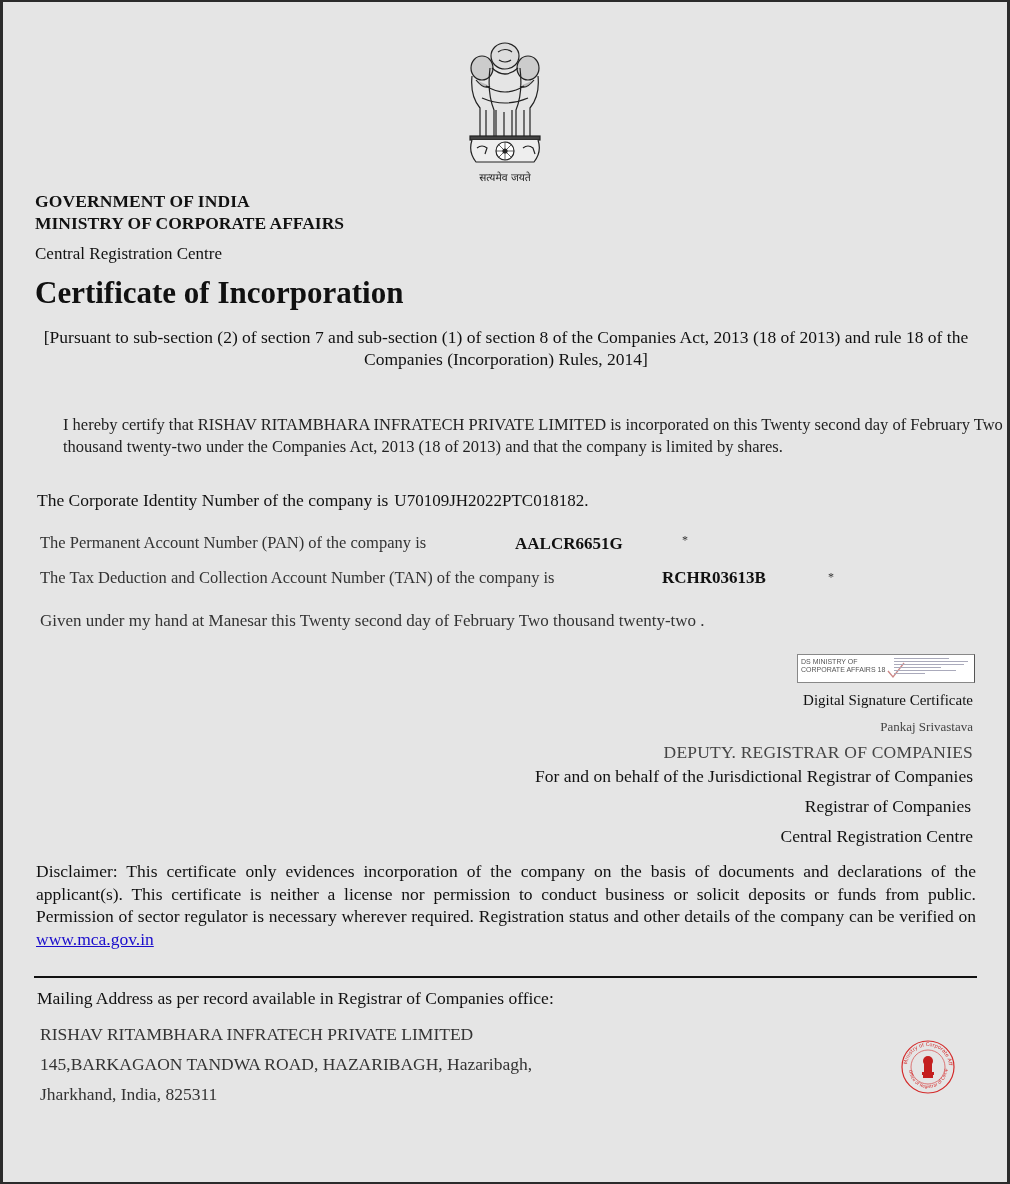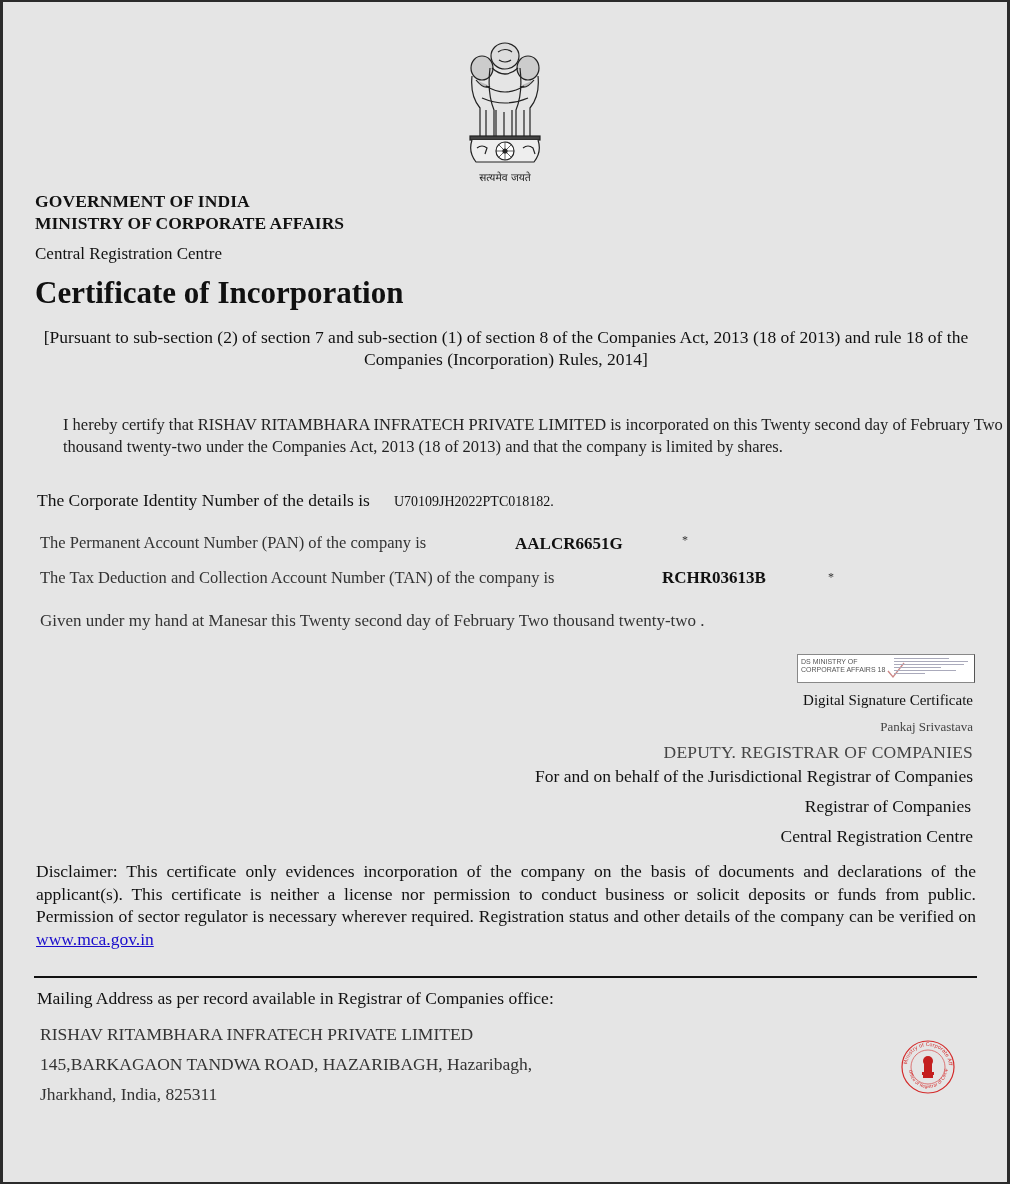--- a/index.html
+++ b/index.html
@@ -11,21 +11,21 @@
 
     .emblem { position: absolute; left: 459px; top: 36px; width: 86px; height: 148px; }
     .header1 { top: 189px; font-size: 17.5px; font-weight: bold; letter-spacing: 0.1px; }
     .header2 { top: 211px; font-size: 17.5px; font-weight: bold; }
     .crc { top: 242px; font-size: 17px; }
     .title { top: 273px; font-size: 31px; font-weight: bold; }
     .pursuant { top: 324px; font-size: 17.5px; line-height: 22px; white-space: normal; left: 30px; right: 28px; text-align: center; }
 
     .certify { left: 36px; top: 412px; width: 945px; font-size: 16.5px; line-height: 22px; white-space: normal; color: #222; font-stretch: condensed; margin-left: 24px; }
     .cin-line { left: 34px; top: 488px; font-size: 17.5px; }
-    .cin-val { margin-left: 24px; font-size: 14px; }
+    .cin-val { margin-left: 6px; font-size: 17px; }
     .pan-line { left: 37px; top: 531px; font-size: 16.5px; color: #333; }
     .pan-val { left: 512px; top: 532px; font-size: 17px; font-weight: bold; color: #111; }
     .pan-star { left: 679px; top: 531px; font-size: 12px; color: #333; }
     .tan-line { left: 37px; top: 566px; font-size: 16.5px; color: #333; }
     .tan-val { left: 659px; top: 566px; font-size: 17px; font-weight: bold; color: #111; }
     .tan-star { left: 825px; top: 568px; font-size: 12px; color: #333; }
     .given { left: 37px; top: 609px; font-size: 17px; color: #333; }
 
     .sigbox { position: absolute; left: 794px; top: 652px; width: 176px; height: 27px; border: 1px solid #888; border-right-color: #555; background: #fff; overflow: hidden; filter: blur(0.4px); }
     .sigbox .sigtext { position: absolute; left: 3px; top: 3px; font-family: "Liberation Sans", "DejaVu Sans", sans-serif; font-size: 7px; line-height: 8px; color: #555; white-space: pre; }
@@ -90,21 +90,21 @@
 
   <div class="abs center header1">GOVERNMENT OF INDIA</div>
   <div class="abs center header2">MINISTRY OF CORPORATE AFFAIRS</div>
   <div class="abs center crc">Central Registration Centre</div>
   <div class="abs center title">Certificate of Incorporation</div>
   <div class="abs pursuant">[Pursuant to sub-section (2) of section 7 and sub-section (1) of section 8 of the Companies Act, 2013 (18 of 2013) and rule 18 of the Companies (Incorporation) Rules, 2014]</div>
 
   <div class="abs certify">I hereby certify that RISHAV RITAMBHARA INFRATECH PRIVATE LIMITED is incorporated on this Twenty second day of February Two thousand twenty-two under the Companies Act, 2013 (18 of 2013) and that the company is limited by shares.</div>
 
   <div class="abs cin-line">
-    <span>The Corporate Identity Number of the details is</span><span class="cin-val">U70109JH2022PTC018182.</span>
+    <span>The Corporate Identity Number of the company is</span><span class="cin-val">U70109JH2022PTC018182.</span>
   </div>
 
   <div class="abs pan-line">The Permanent Account Number (PAN) of the company is</div>
   <div class="abs pan-val">AALCR6651G</div>
   <div class="abs pan-star">*</div>
 
   <div class="abs tan-line">The Tax Deduction and Collection Account Number (TAN) of the company is</div>
   <div class="abs tan-val">RCHR03613B</div>
   <div class="abs tan-star">*</div>
 

